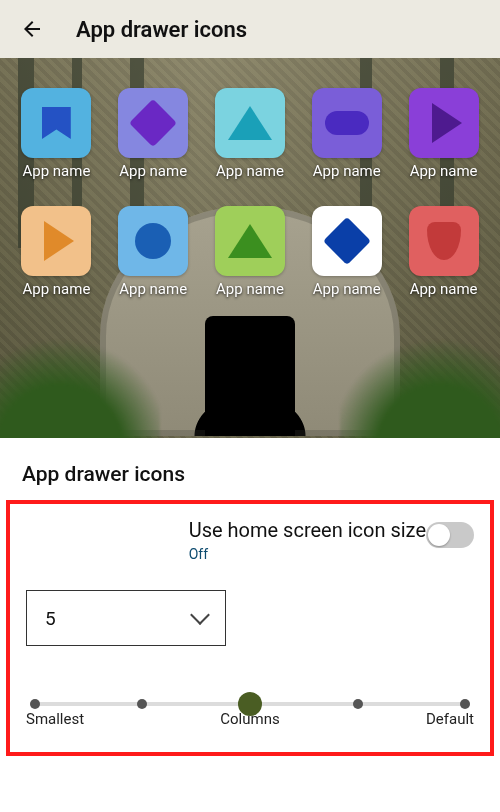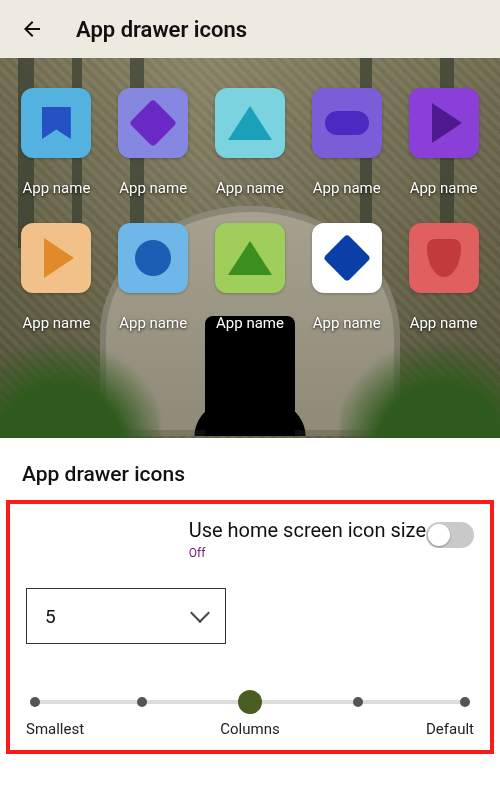--- a/index.html
+++ b/index.html
@@ -52,52 +52,52 @@
     background: radial-gradient(circle at 50% 100%, #2f5a1d 0 40%, rgba(47,90,29,0) 70%);
     filter: blur(1px);
   }
   .moss-l { left: -40px; }
   .moss-r { right: -40px; }
 
   .icon-rows { position: absolute; inset: 0; padding: 30px 8px 0; }
   .row { display: flex; justify-content: space-around; margin-bottom: 26px; }
   .app { display: flex; flex-direction: column; align-items: center; width: 92px; }
   .tile { width: 70px; height: 70px; border-radius: 12px; display: flex; align-items: center; justify-content: center; box-shadow: 0 1px 3px rgba(0,0,0,0.25); }
-  .app-label { margin-top: 21px; font-size: 15px; color: #fff; text-shadow: 0 1px 3px rgba(0,0,0,0.9); white-space: nowrap; }
+  .app-label { margin-top: 4px; font-size: 15px; color: #fff; text-shadow: 0 1px 3px rgba(0,0,0,0.9); white-space: nowrap; }
 
   
   .g-bookmark{ width:36px;height:32px;background:currentColor;clip-path:polygon(10% 0,90% 0,90% 100%,50% 70%,10% 100%); }
   .g-diamond{ width:34px;height:34px;background:currentColor;transform:rotate(45deg);border-radius:4px; }
   .g-triangle{ width:0;height:0;border-left:22px solid transparent;border-right:22px solid transparent;border-bottom:34px solid currentColor; }
   .g-pill{ width:44px;height:24px;background:currentColor;border-radius:12px; }
   .g-play{ width:0;height:0;border-top:20px solid transparent;border-bottom:20px solid transparent;border-left:30px solid currentColor;margin-left:6px; }
   .g-circle{ width:36px;height:36px;background:currentColor;border-radius:50%; }
   .g-shield{ width:34px;height:38px;background:currentColor;border-radius:8px 8px 50% 50% / 8px 8px 80% 80%; }
 
   
   .section-title { padding: 24px 22px 14px; font-size: 21px; font-weight: 500; color: #111; }
 
   
   .panel { margin: 0 6px 6px; border: 4px solid #ff1a1a; padding: 14px 16px 6px; }
   .setting-row { display: flex; align-items: flex-start; justify-content: flex-end; margin-bottom: 28px; }
   .setting-text .title { font-size: 20px; color: #111; margin-bottom: 4px; }
-  .setting-text .value { font-size: 12px; color: #701a75; }
+  .setting-text .value { font-size: 14px; color: #0c4a6e; }
   .switch { position: relative; width: 48px; height: 26px; background: #c9c9c9; border-radius: 13px; margin-top: 4px; }
   .switch::after { content: ""; position: absolute; left: 2px; top: 2px; width: 22px; height: 22px; background: #fff; border-radius: 50%; box-shadow: 0 1px 2px rgba(0,0,0,0.3); }
 
   .columns-label { font-size: 20px; color: #111; margin-bottom: 14px; }
   .select { width: 200px; height: 56px; border: 1px solid #333; display: flex; align-items: center; justify-content: space-between; padding: 0 18px; font-size: 19px; color: #111; margin-bottom: 40px; }
   .chevron { width: 14px; height: 14px; border-right: 2px solid #444; border-bottom: 2px solid #444; transform: rotate(45deg); margin-top: -6px; }
 
   
   .slider { position: relative; height: 60px; }
   .track { position: absolute; left: 4px; right: 4px; top: 16px; height: 4px; background: #dcdcdc; border-radius: 2px; }
   .tick { position: absolute; top: 13px; width: 10px; height: 10px; background: #555; border-radius: 50%; transform: translateX(-50%); }
   .thumb { position: absolute; top: 6px; width: 24px; height: 24px; background: #4a5d23; border-radius: 50%; transform: translateX(-50%); }
-  .slider-labels { position: absolute; left: 0; right: 0; top: 36px; display: flex; justify-content: space-between; font-size: 15px; color: #222; }
+  .slider-labels { position: absolute; left: 0; right: 0; top: 24px; display: flex; justify-content: space-between; font-size: 15px; color: #222; }
   .slider-labels .mid { position: absolute; left: 50%; transform: translateX(-50%); }
 </style>
 </head>
 <body>
 
 <div class="header">
   <div class="back-btn">
     <svg width="24" height="24" viewBox="0 0 24 24">
         <path d="M20 11H7.8l5.6-5.6L12 4l-8 8 8 8 1.4-1.4L7.8 13H20z" fill="currentColor"></path>
       </svg>

